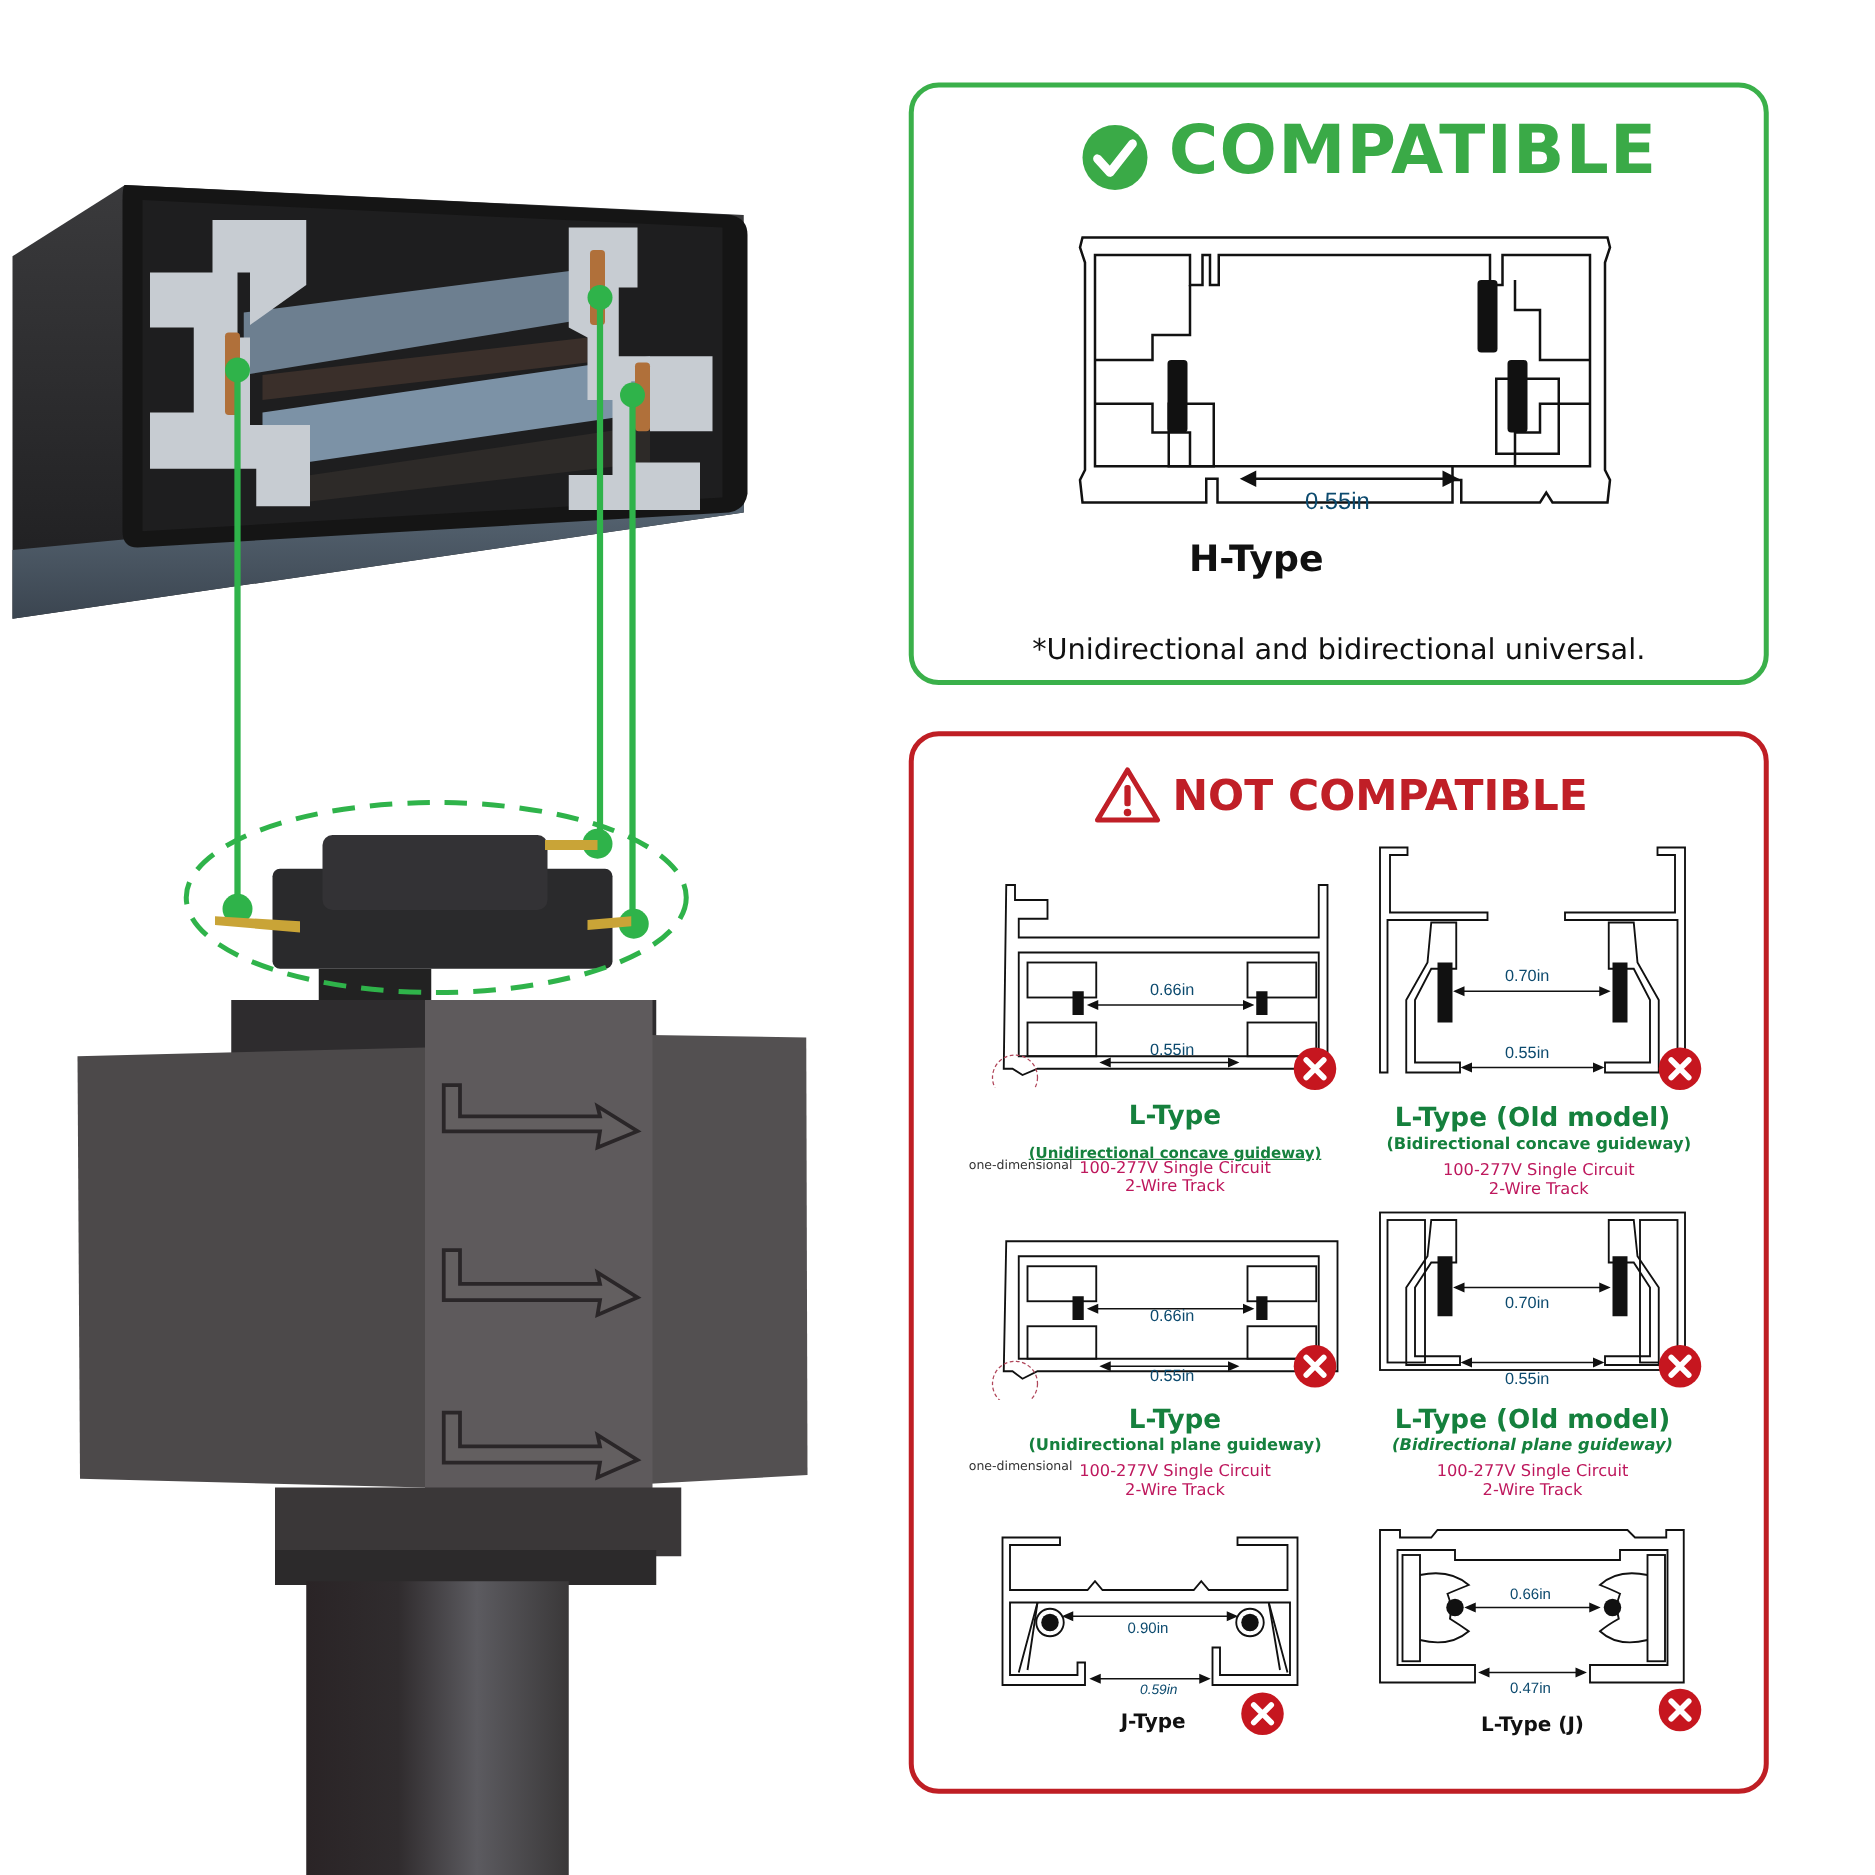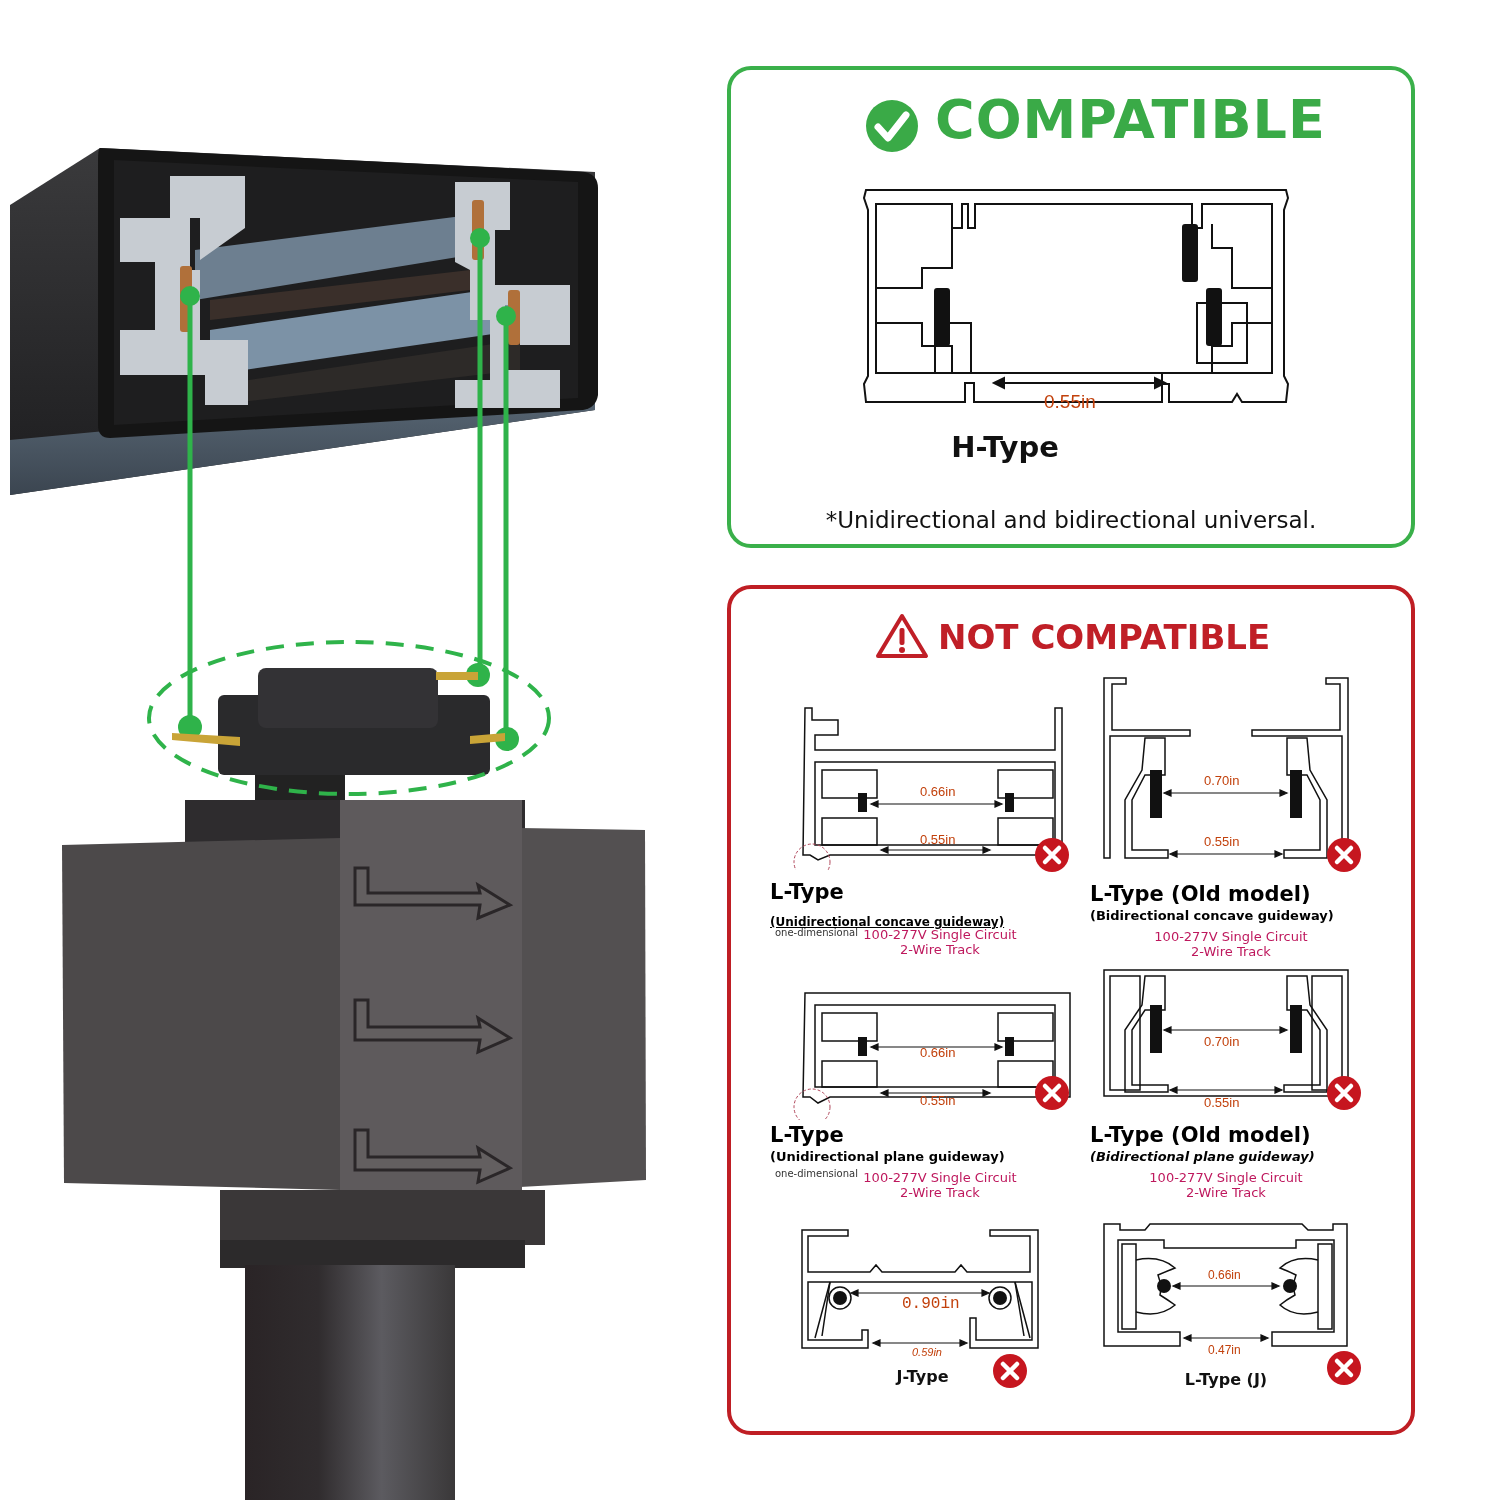--- a/index.html
+++ b/index.html
@@ -8,22 +8,22 @@
   svg { display: block; }
   .panel { position: absolute; border-radius: 24px; background: #fff; box-sizing: border-box; }
   .panel-ok { left: 727px; top: 66px; width: 688px; height: 482px; border: 4px solid #3ab04a; }
   .panel-bad { left: 727px; top: 585px; width: 688px; height: 850px; border: 4px solid #bf1e24; }
   .title { position: absolute; font-weight: bold; white-space: nowrap; }
   .t-ok { left: 865px; top: 92px; font-size: 54px; color: #3aaa47; letter-spacing: 1px; }
   .t-ok span.txt { position: absolute; left: 70px; top: -4px; }
   .t-bad { left: 875px; top: 615px; font-size: 34px; color: #c01f27; }
   .t-bad span.txt { position: absolute; left: 63px; top: 2px; }
   .label-h { left: 0; width: 100%; text-align: center; }
-  .dim { font-size: 15px; color: #c2410c; position: absolute; white-space: nowrap; font-family: "Liberation Sans", sans-serif; }
-  .cap-green { position: absolute; color: #000000; font-weight: bold; text-align: left; white-space: nowrap; }
+  .dim { font-size: 15px; color: #0c4a6e; position: absolute; white-space: nowrap; font-family: "Liberation Sans", sans-serif; }
+  .cap-green { position: absolute; color: #15803d; font-weight: bold; text-align: center; white-space: nowrap; }
   .cap-black { position: absolute; color: #be185d; text-align: center; white-space: nowrap; font-size: 13px; line-height: 15px; }
   .cap-bold { position: absolute; color: #111; font-weight: bold; text-align: center; white-space: nowrap; }
   .small-note { position: absolute; font-size: 10px; color: #333; white-space: nowrap; margin-top: 42px; }
 </style>
 </head>
 <body>
 
 <div class="abs" style="left:0;top:0;width:720px;height:1500px;">
   <svg width="720" height="1500" viewBox="0 0 720 1500">
     <defs>
@@ -311,21 +311,21 @@
     <circle cx="220" cy="88" r="7" fill="#111"></circle>
     <g stroke="#111" stroke-width="1.2" fill="#111">
       <line x1="73" y1="83" x2="207" y2="83"></line>
       <polygon points="71,83 78,80 78,86"></polygon>
       <polygon points="209,83 202,80 202,86"></polygon>
       <line x1="95" y1="133" x2="185" y2="133"></line>
       <polygon points="93,133 100,130 100,136"></polygon>
       <polygon points="187,133 180,130 180,136"></polygon>
     </g>
   </svg>
-  <div class="dim" style="left:122px;top:85px;font-size:16px;font-family:Liberation Mono, monospace;">0.90in</div>
+  <div class="dim" style="left:122px;top:85px;font-size:12px;">0.90in</div>
   <div class="dim" style="left:132px;top:136px;font-size:11px;font-style:italic;">0.59in</div>
   <svg class="abs" style="left:212px;top:143px;" width="36" height="36">
       <use href="#xcircle"></use>
     </svg>
   <div class="cap-bold" style="left:0;width:285px;top:157px;font-size:16px;">J-Type</div>
 </div>
 
 <div class="abs" style="left:1090px;top:1210px;width:290px;height:200px;">
   <svg width="290" height="150" viewBox="0 0 290 150">
     <g fill="none" stroke="#111" stroke-width="1.5">

